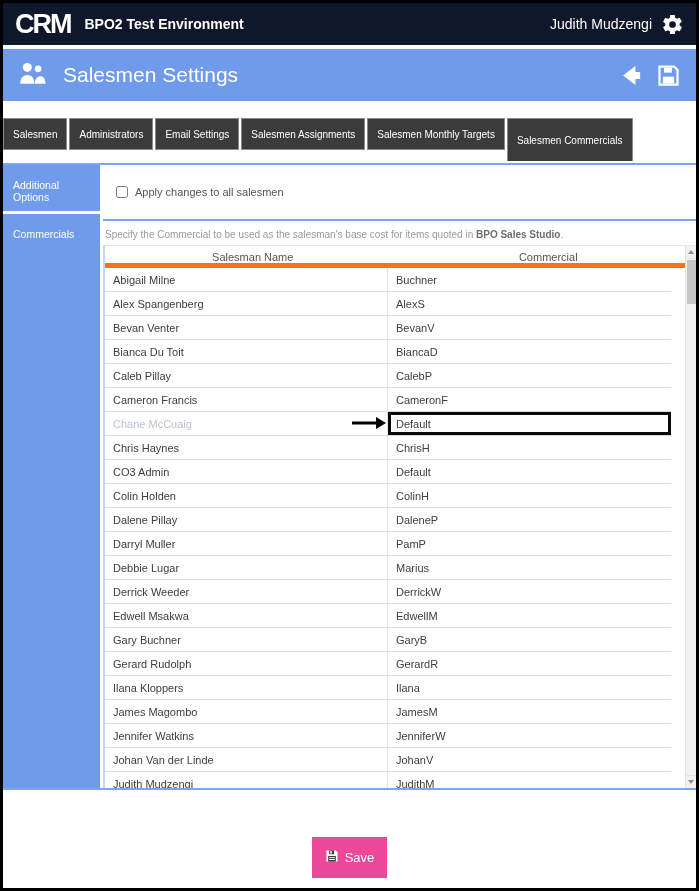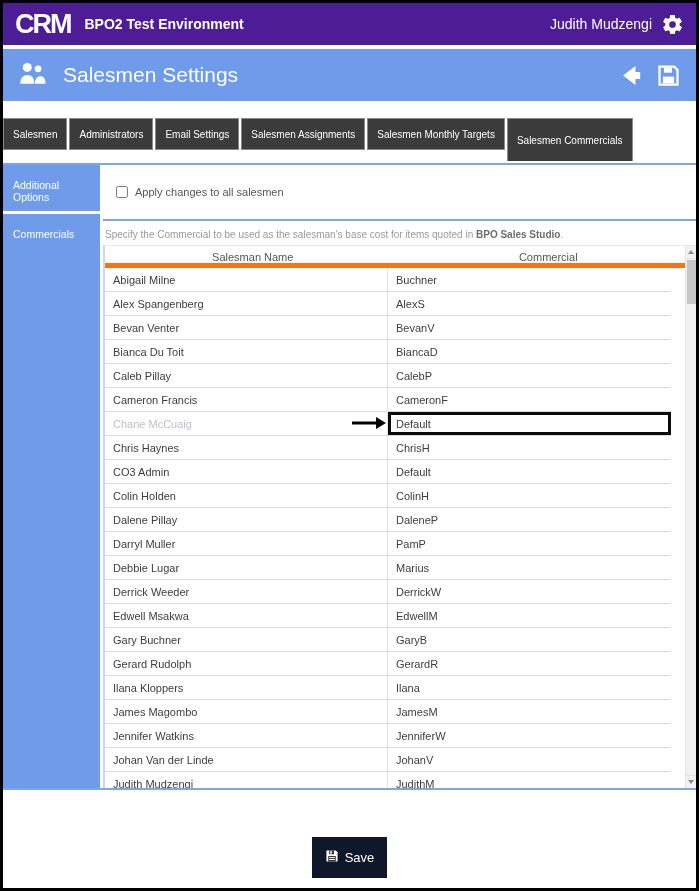--- a/index.html
+++ b/index.html
@@ -6,21 +6,21 @@
   html,body { margin:0; padding:0; background:#fff; }
   .page {
     width:699px; height:891px;
     border:3px solid #000;
     background:#fff;
     font-family:"Liberation Sans", sans-serif;
     position:relative; overflow:hidden;
     display:flex; flex-direction:column;
   }
   
-  .top-bar { height:42px; background:#4c1d95; display:flex; align-items:center; padding:0 12px; color:#fff; flex:0 0 auto; }
+  .top-bar { height:42px; background:#0f172a; display:flex; align-items:center; padding:0 12px; color:#fff; flex:0 0 auto; }
   .logo { font-size:27px; font-weight:bold; letter-spacing:-2px; margin-right:14px; line-height:1; }
   .app-title { font-size:14px; font-weight:bold; }
   .top-right { margin-left:auto; display:flex; align-items:center; gap:9px; }
   .user-name { font-size:14px; }
   
   .white-gap { height:4px; background:#fff; flex:0 0 auto; }
   .blue-bar { height:52px; background:#6f9bea; display:flex; align-items:center; padding:0 14px; color:#fff; flex:0 0 auto; }
   .blue-title { font-size:21px; margin-left:16px; }
   .blue-right { margin-left:auto; display:flex; align-items:center; gap:10px; }
   .icon-btn { background:none; border:none; padding:0; cursor:pointer; display:flex; align-items:center; }
@@ -57,21 +57,21 @@
   
   .scrollbar { position:absolute; top:0; right:0; bottom:0; width:11px; background:#f1f1f1; border-left:1px solid #e3e3e3; }
   .sb-arrow { height:13px; display:flex; align-items:center; justify-content:center; cursor:pointer; }
   .sb-arrow.up { border-bottom:1px solid #e3e3e3; }
   .sb-arrow.down { position:absolute; bottom:0; left:0; right:0; border-top:1px solid #e3e3e3; }
   .tri-up { width:0; height:0; border-left:3px solid transparent; border-right:3px solid transparent; border-bottom:4px solid #8b8b8b; }
   .tri-down { width:0; height:0; border-left:3px solid transparent; border-right:3px solid transparent; border-top:4px solid #8b8b8b; }
   .sb-thumb { position:absolute; top:14px; left:1px; width:9px; height:44px; background:#c6c6c6; cursor:pointer; }
   
   .footer { height:98px; flex:0 0 auto; display:flex; justify-content:center; align-items:flex-start; padding-top:47px; }
-  .save-btn { background:#0f172a; color:#fff; border:none; font-family:"Liberation Sans", sans-serif; font-size:13px; display:flex; align-items:center; gap:6px; padding:12px 13px; cursor:pointer; }
+  .save-btn { background:#ec4899; color:#fff; border:none; font-family:"Liberation Sans", sans-serif; font-size:13px; display:flex; align-items:center; gap:6px; padding:12px 13px; cursor:pointer; }
 </style>
 </head>
 <body>
 
 <div class="page">
 
   <div class="top-bar">
     <span class="logo">CRM</span>
     <span class="app-title">BPO2 Test Environment</span>
     <span class="top-right">

